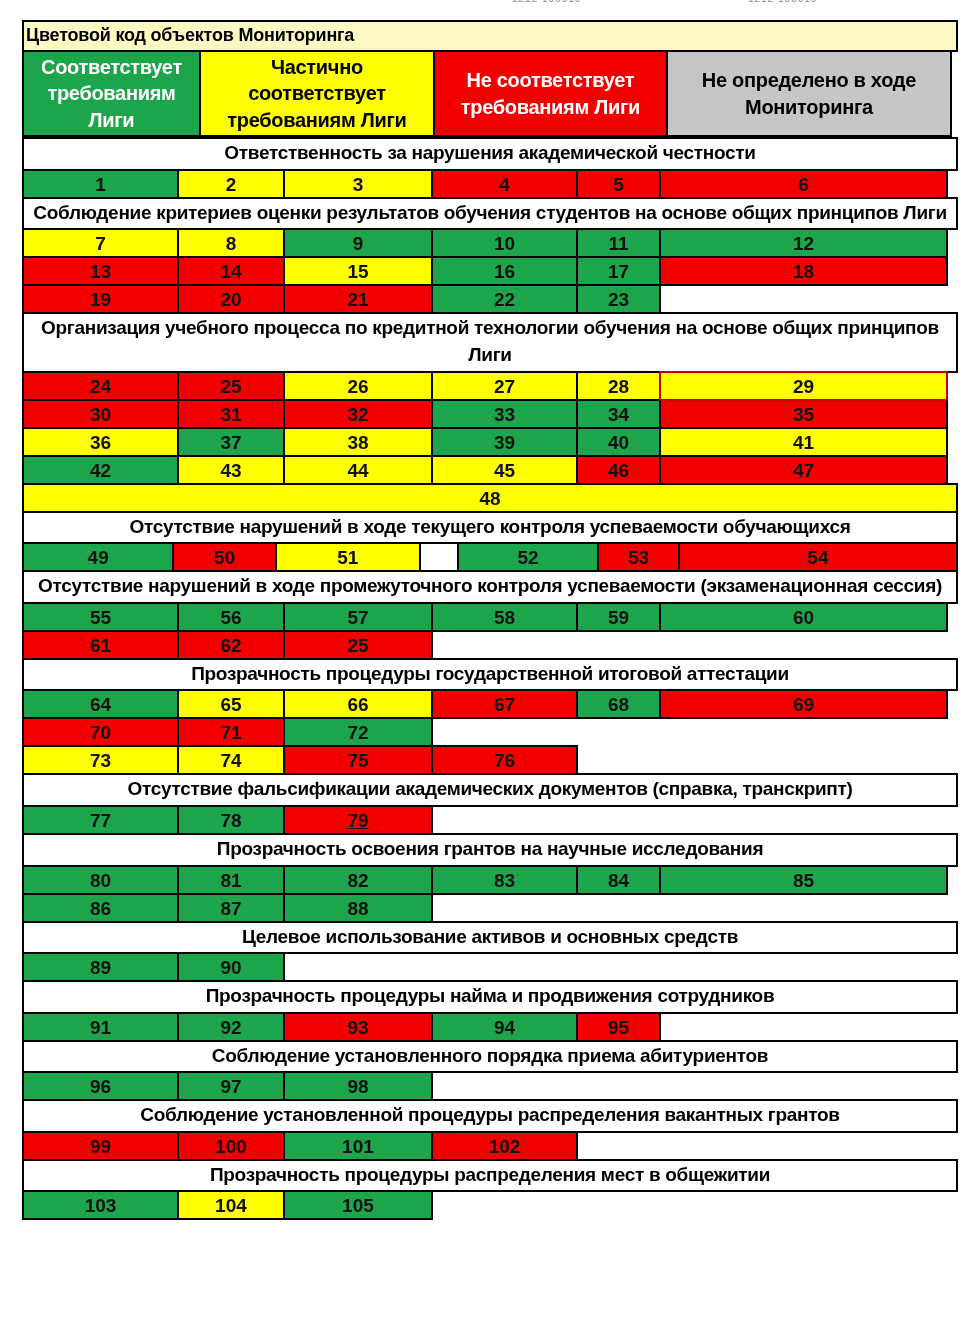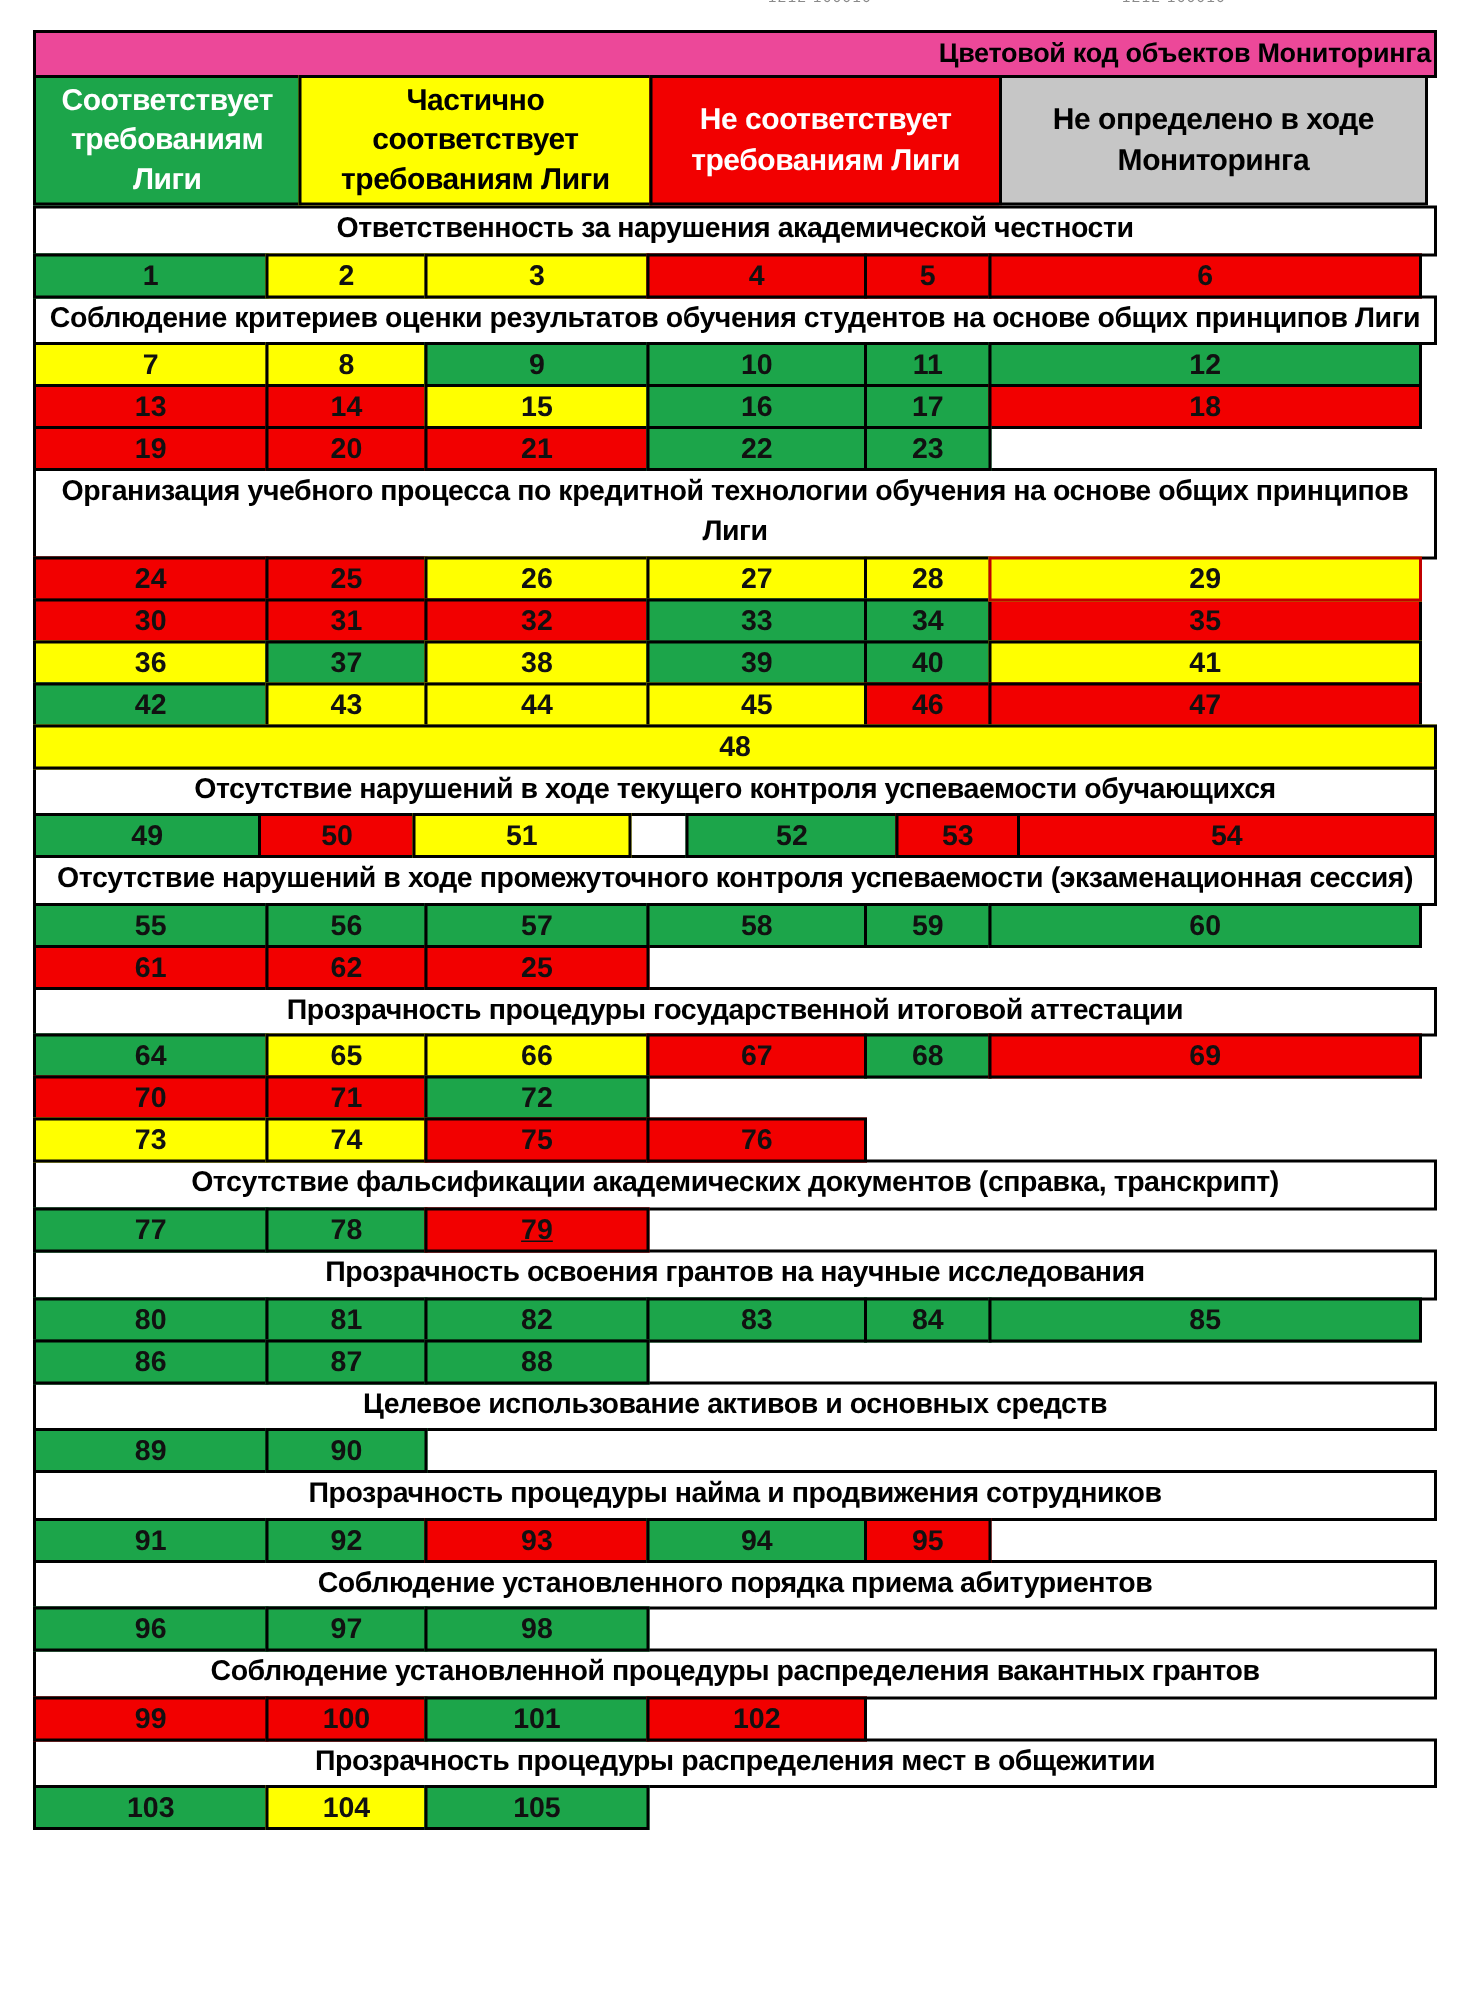--- a/index.html
+++ b/index.html
@@ -12,22 +12,22 @@
     position:absolute;top:-7px;font-size:10px;font-weight:normal;
     color:#8a8a8a;letter-spacing:1px;white-space:nowrap;
   }
   .artifact-left{left:512px;}
   .artifact-right{left:748px;}
 
   .monitor-table{position:absolute;left:22px;top:20px;width:936px;}
   .tbl-block + .tbl-block{margin-top:-2px;}
 
   .title-row{
-    box-sizing:border-box;border:2px solid #000;background:#ec4899;
-    text-align:right;font-size:18px;padding:3px 2px 4px 2px;letter-spacing:-0.2px;
+    box-sizing:border-box;border:2px solid #000;background:#fef9c3;
+    text-align:left;font-size:18px;padding:3px 2px 4px 2px;letter-spacing:-0.2px;
   }
   .legend-row{display:flex;}
   .legend-cell{
     box-sizing:border-box;border:2px solid #000;min-height:86px;
     display:flex;align-items:center;justify-content:center;text-align:center;
     font-size:20px;line-height:1.32;padding:2px 3px;letter-spacing:-0.3px;
   }
   .legend-cell + .legend-cell{margin-left:-2px;}
   .lg-green{background:#1CA54A;color:#ffffff;}
   .lg-yellow{background:#FFFF00;color:#000;}

